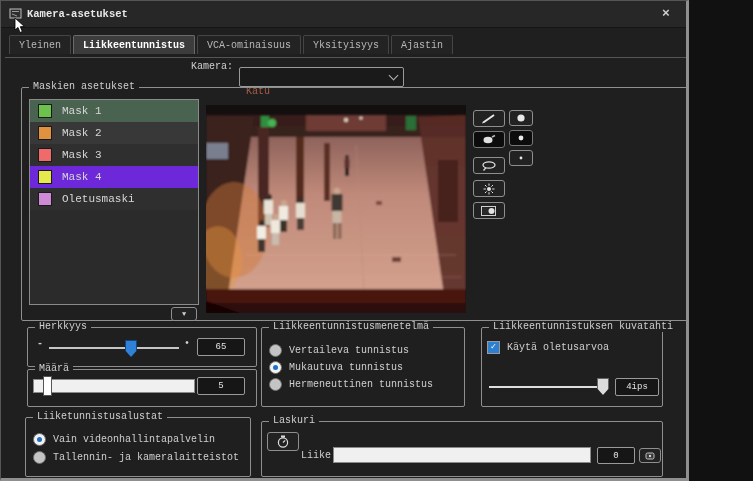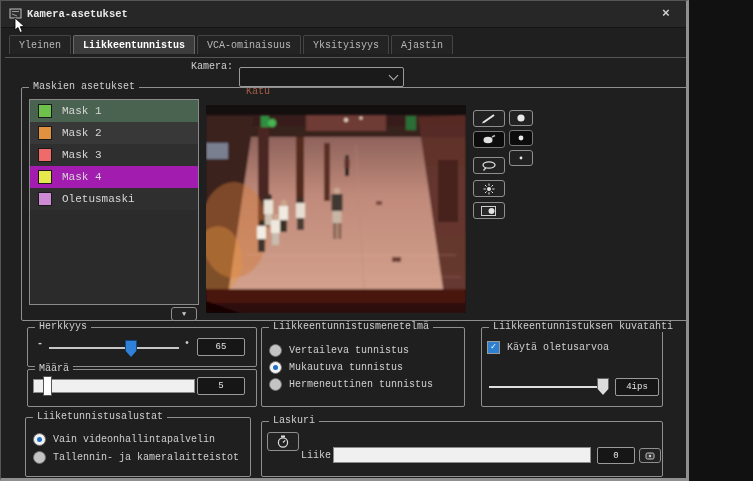--- a/index.html
+++ b/index.html
@@ -95,21 +95,21 @@
       <span class="mlabel">Mask 1</span>
     </div>
     <div class="row" style="background:#383838">
       <span class="sw" style="background: rgb(224, 146, 62);"></span>
       <span class="mlabel">Mask 2</span>
     </div>
     <div class="row" style="background:#2f2f2f">
       <span class="sw" style="background: rgb(239, 106, 106);"></span>
       <span class="mlabel">Mask 3</span>
     </div>
-    <div class="row" style="background:#a21caf">
+    <div class="row" style="background:#6d28d9">
       <span class="sw" style="background: rgb(230, 232, 78);"></span>
       <span class="mlabel">Mask 4</span>
     </div>
     <div class="row" style="background:#2f2f2f">
       <span class="sw" style="background: rgb(207, 138, 214);"></span>
       <span class="mlabel">Oletusmaski</span>
     </div>
   </div>
   <div class="abs btn" style="left:170px;top:306px;width:24px;height:12px;font-size:7px;color:#cfcfcf">
     <span>▼</span>

